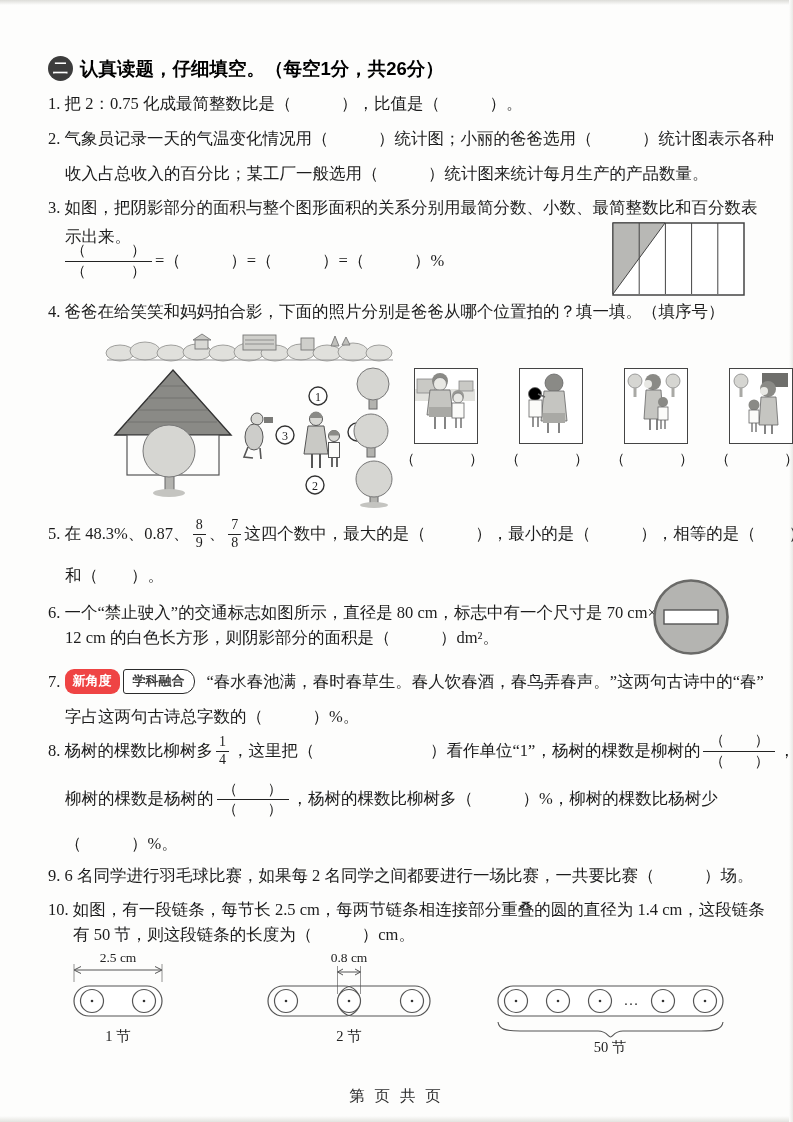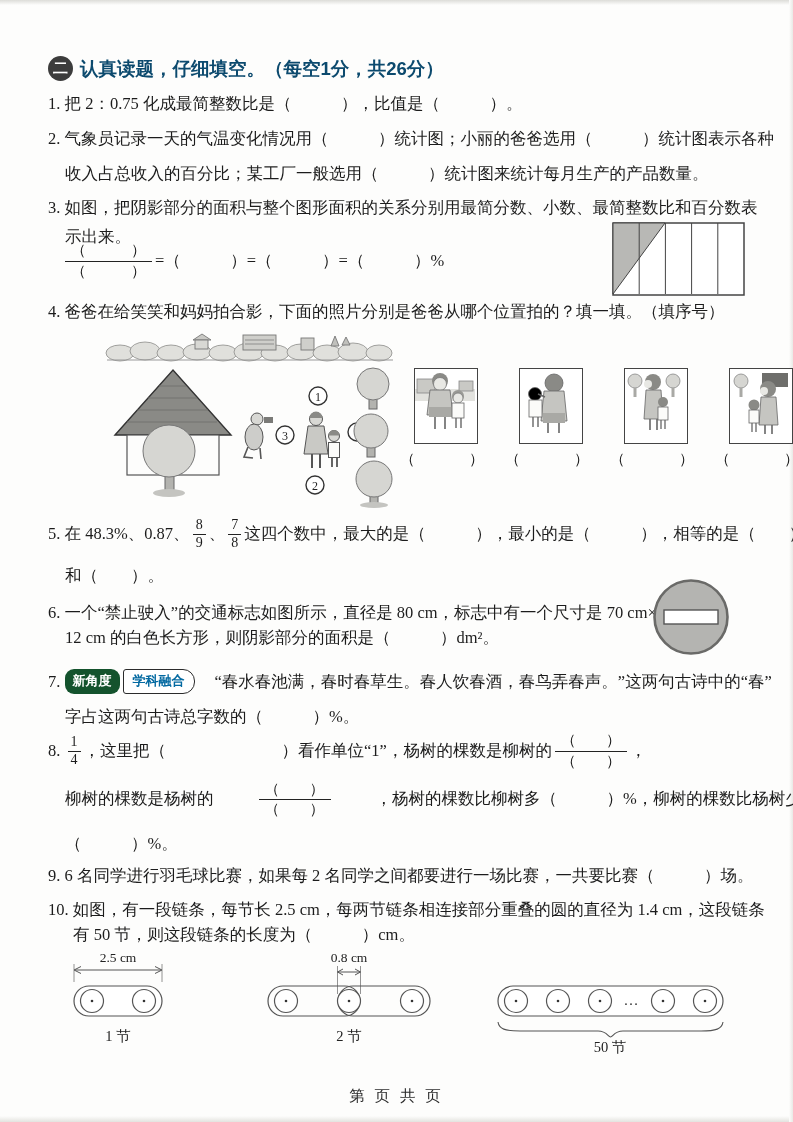--- a/index.html
+++ b/index.html
@@ -16,38 +16,38 @@
   .q{position:absolute;left:48px;width:712px;font-size:16.5px;line-height:1.5;}
   .qline{white-space:nowrap;}
   .indent1{padding-left:17px;}
   .indent2{padding-left:25px;}
 
   
   .sec{position:absolute;left:48px;top:56px;display:flex;align-items:center;gap:7px;}
   .sec-icon{width:25px;height:25px;border-radius:50%;background:#3c3c3c;color:#fff;
     display:flex;align-items:center;justify-content:center;
     font-family:"Liberation Sans","DejaVu Sans",sans-serif;font-weight:bold;font-size:15px;}
-  .sec-title{font-family:"Liberation Sans","DejaVu Sans",sans-serif;font-weight:bold;font-size:18.5px;color:#0c4a6e;}
+  .sec-title{font-family:"Liberation Sans","DejaVu Sans",sans-serif;font-weight:bold;font-size:18.5px;color:#000000;}
 
   
   .frac{display:inline-block;vertical-align:middle;text-align:center;line-height:1.05;
     font-size:14px;margin:0 3px;}
   .frac .fn{display:block;border-bottom:1.3px solid #222;padding:0 3px 1px;}
   .frac .fd{display:block;padding:1px 3px 0;}
   .bfrac{font-size:15px;}
   .bfrac .fn{padding:0 6px 2px;}
   .bfrac .fd{padding:2px 6px 0;}
 
   
-  .badge-dark{display:inline-block;vertical-align:2px;background:#14532d;color:#fff;
+  .badge-dark{display:inline-block;vertical-align:2px;background:#ef4444;color:#fff;
     font-family:"Liberation Sans","DejaVu Sans",sans-serif;font-weight:bold;font-size:13px;
     padding:2px 8px 3px;border-radius:9px;}
-  .badge-light{display:inline-block;vertical-align:2px;border:1.6px solid #2b2b2b;color:#0369a1;
+  .badge-light{display:inline-block;vertical-align:2px;border:1.6px solid #2b2b2b;color:#404040;
     font-family:"Liberation Sans","DejaVu Sans",sans-serif;font-weight:bold;font-size:13px;
-    padding:1px 9px 2px;border-radius:3px 12px 12px 3px;margin:0 20px 0 3px;background:#fff;}
+    padding:1px 9px 2px;border-radius:3px 12px 12px 3px;margin:0 12px 0 3px;background:#fff;}
 
   
   .photos{position:absolute;left:400px;top:368px;display:flex;gap:13px;}
   .photo{display:flex;flex-direction:column;align-items:center;}
   .photo-frame{width:62px;height:74px;border:1.3px solid #444;background:#fff;overflow:hidden;}
   .photo-caption{font-size:15px;margin-top:6px;letter-spacing:8px;}
 
   .footer{position:absolute;left:0;top:1086px;width:100%;text-align:center;
     font-size:15.5px;color:#2a2a2a;letter-spacing:3px;}
   svg text{font-family:"Liberation Serif","DejaVu Serif",serif;}
@@ -289,29 +289,29 @@
 </svg>
 
 <div class="q" style="top:669px;">
   <div class="qline"><span>7.</span>
     <span class="badge-dark">新角度</span><span class="badge-light">学科融合</span><span>“春水春池满，春时春草生。春人饮春酒，春鸟弄春声。”这两句古诗中的“春”</span></div>
   <div class="qline indent1" style="margin-top:10px;">字占这两句古诗总字数的（　　　）%。</div>
 </div>
 
 <div class="q" style="top:733px;">
   <div class="qline" style="display:flex;align-items:center;">
-    <span>8.</span>&nbsp;<span class="frac">
+    <span>8.</span>&nbsp;<span>杨树的棵数比柳树多</span><span class="frac">
         <span class="fn">1</span>
         <span class="fd">4</span>
       </span><span>，这里把（　　　　　　　）看作单位“1”，杨树的棵数是柳树的</span><span class="frac bfrac">
         <span class="fn">（　　）</span>
         <span class="fd">（　　）</span>
       </span><span>，</span>
   </div>
-  <div class="qline indent1" style="display:flex;align-items:center;margin-top:12px;gap:42px;">
+  <div class="qline indent1" style="display:flex;align-items:center;margin-top:12px;">
     <span>柳树的棵数是杨树的</span>
       <span class="frac bfrac">
         <span class="fn">（　　）</span>
         <span class="fd">（　　）</span>
       </span>
       <span>，杨树的棵数比柳树多（　　　）%，柳树的棵数比杨树少</span>
   </div>
   <div class="qline indent1" style="margin-top:14px;">（　　　）%。</div>
 </div>
 

